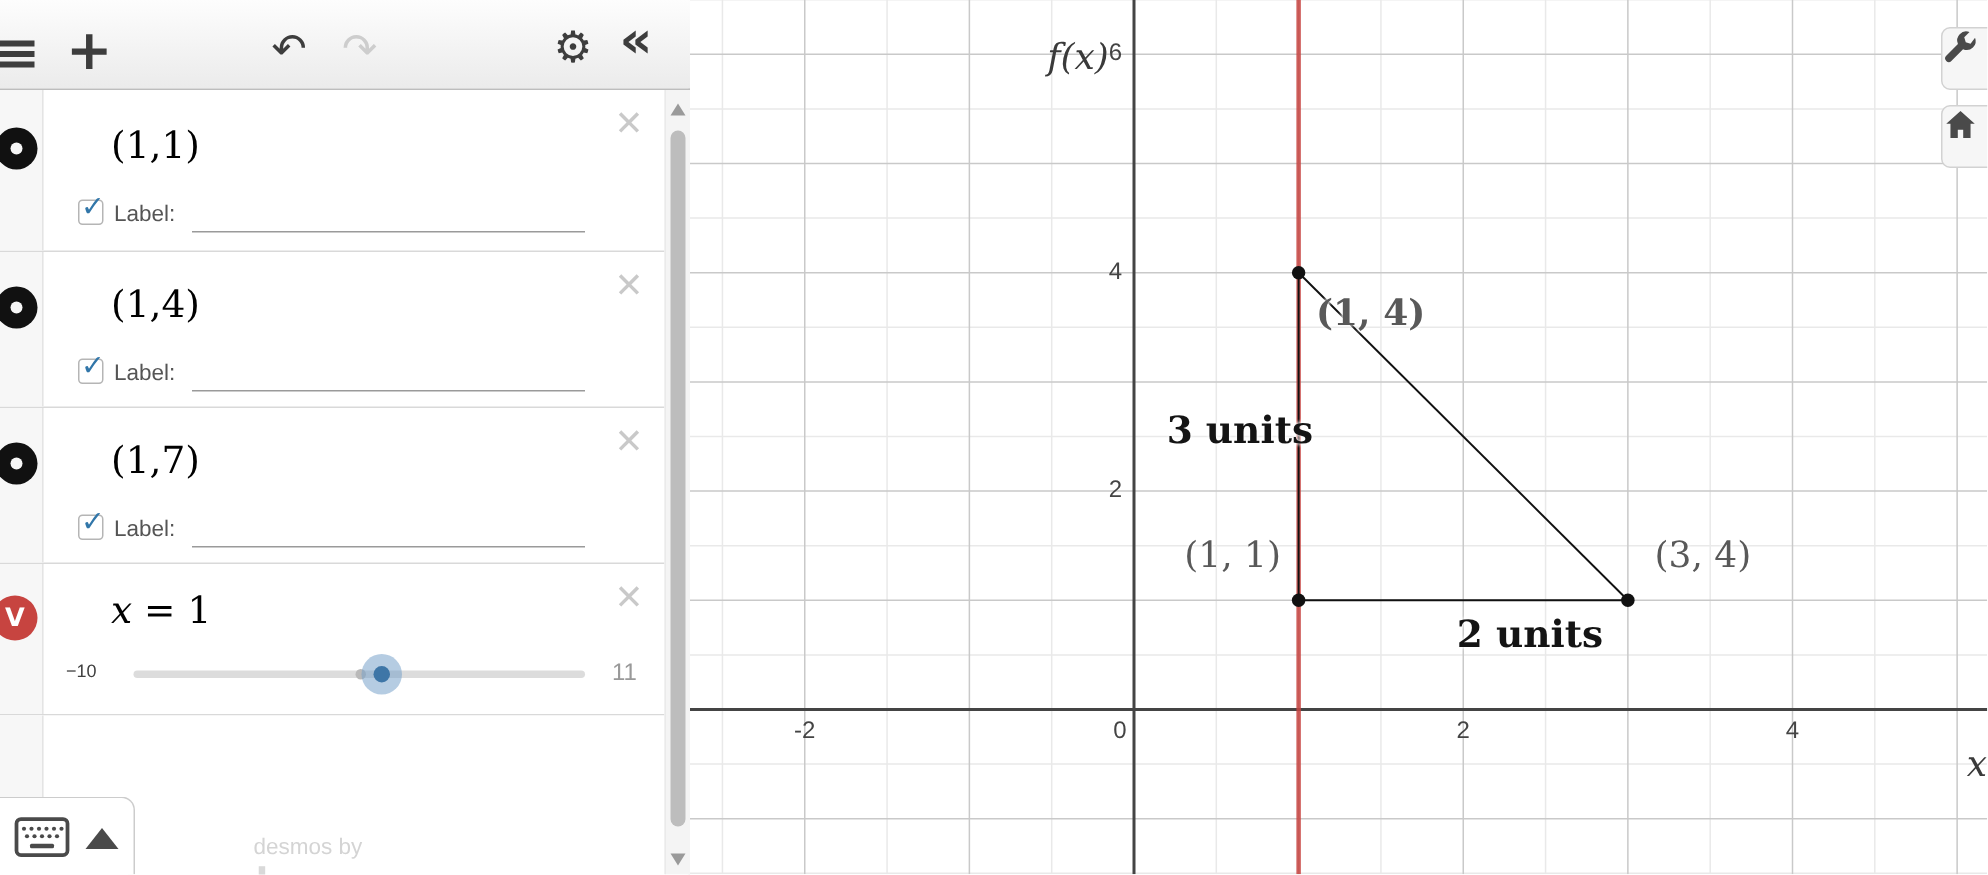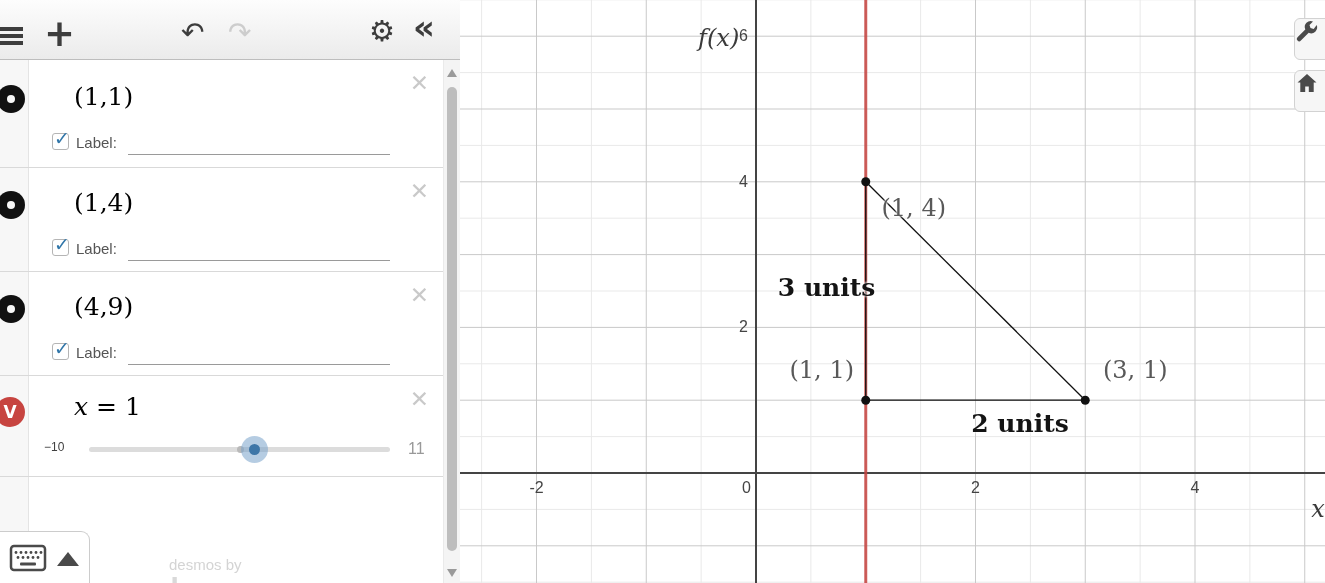--- a/index.html
+++ b/index.html
@@ -137,21 +137,21 @@
           <input class="label-input" value="" style="">
         </div>
       </div>
 
       <div class="expr-row" style="height:104px;">
         <div class="icon-cell">
           <div class="pt-icon" style="top:23px;">
               <div class="hole"></div>
             </div>
         </div>
-        <div class="math-text" style="top:20px;">(4,9)</div>
+        <div class="math-text" style="top:20px;">(1,7)</div>
         <div class="del-x">✕</div>
         <div class="row-wrench" style="top:122px;">
           <svg width="24" height="24" viewBox="0 0 24 24">
               <path fill="#8a8a8a" d="M21.7 6.1a6 6 0 0 1-8 7.7l-7.8 7.8a2.4 2.4 0 0 1-3.4-3.4l7.8-7.8a6 6 0 0 1 7.7-8l-3.5 3.5 1 3.2 3.2 1z"></path>
             </svg>
         </div>
         <div class="label-row" style="top:71px; height:24px;">
           <div class="chk">
               <span class="tick">✓</span>
             </div>
@@ -259,22 +259,22 @@
         <line x1="405.75" y1="0" x2="405.75" y2="583" stroke="#c74440" stroke-width="3" opacity="0.85"></line>
         <line x1="405.75" y1="400.2" x2="405.75" y2="181.8" stroke="#111111" stroke-width="1.3"></line>
         <line x1="405.75" y1="181.8" x2="625.25" y2="400.2" stroke="#111111" stroke-width="1.3"></line>
         <line x1="405.75" y1="400.2" x2="625.25" y2="400.2" stroke="#111111" stroke-width="1.3"></line>
         <circle cx="405.75" cy="400.2" r="4.5" fill="#111111"></circle>
         <circle cx="405.75" cy="181.8" r="4.5" fill="#111111"></circle>
         <circle cx="625.25" cy="400.2" r="4.5" fill="#111111"></circle>
       </svg>
     <div id="graph-labels">
         <div class="pt-label" style="left: 361.75px; top: 370.2px; transform: translate(-50%, -50%);">(1, 1)</div>
-        <div class="pt-label" style="left: 453.75px; top: 207.8px; transform: translate(-50%, -50%);">(1, 4)</div>
-        <div class="pt-label" style="left: 675.25px; top: 370.2px; transform: translate(-50%, -50%);">(3, 1)</div>
+        <div class="pt-label" style="left: 453.75px; top: 207.8px; transform: translate(-50%, -50%); font-weight: bold;">(1, 4)</div>
+        <div class="pt-label" style="left: 675.25px; top: 370.2px; transform: translate(-50%, -50%);">(3, 4)</div>
         <div class="ann-label" style="left: 336.608px; top: 286.632px; transform: translate(-50%, -50%);">3 units</div>
         <div class="ann-label" style="left: 530px; top: 423.496px; transform: translate(-50%, -50%);">2 units</div>
         <div class="tick-label" style="left: 76.5px; top: 479px; transform: translate(-50%, 0px);">-2</div>
         <div class="tick-label" style="left: 291px; top: 479px; transform: translate(-100%, 0px);">0</div>
         <div class="tick-label" style="left: 515.5px; top: 479px; transform: translate(-50%, 0px);">2</div>
         <div class="tick-label" style="left: 735px; top: 479px; transform: translate(-50%, 0px);">4</div>
         <div class="tick-label" style="left: 288px; top: 327.4px; transform: translate(-100%, -50%);">2</div>
         <div class="tick-label" style="left: 288px; top: 181.8px; transform: translate(-100%, -50%);">4</div>
         <div class="tick-label" style="left: 288px; top: 36.2px; transform: translate(-100%, -50%);">6</div>
         <div class="axis-label" style="left: 258.685px; top: 37.656px; transform: translate(-50%, -50%);">f(x)</div>

